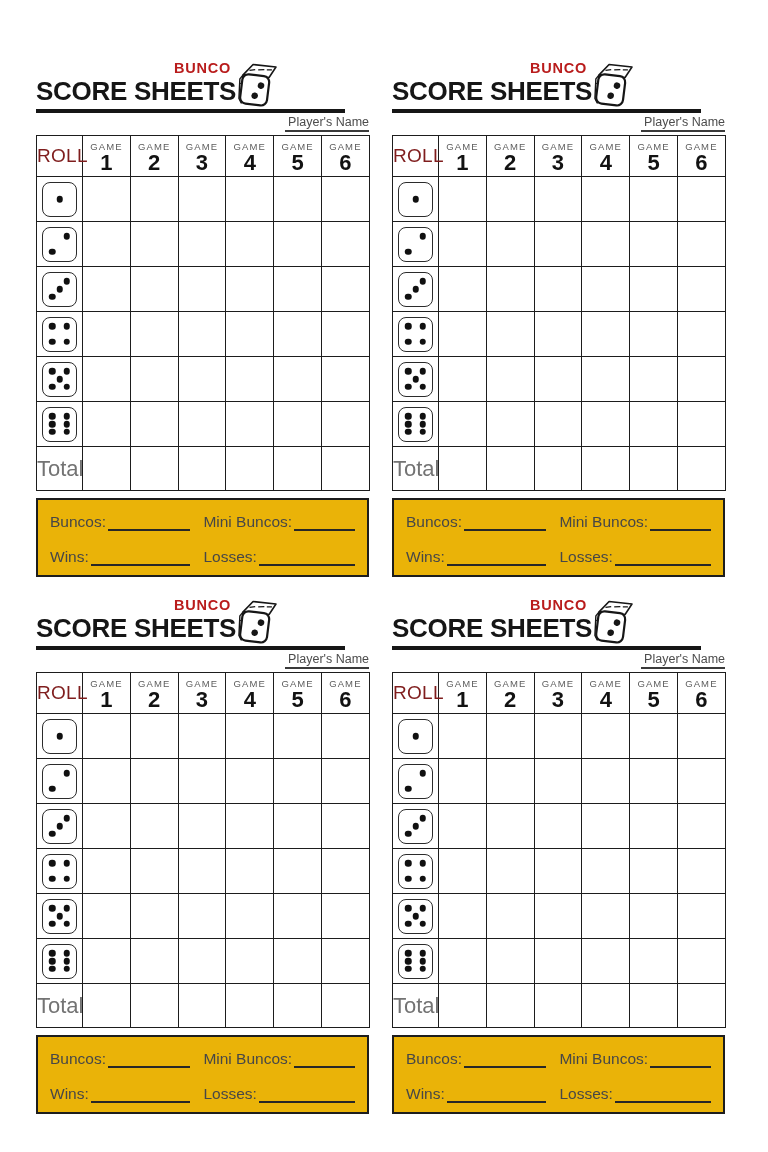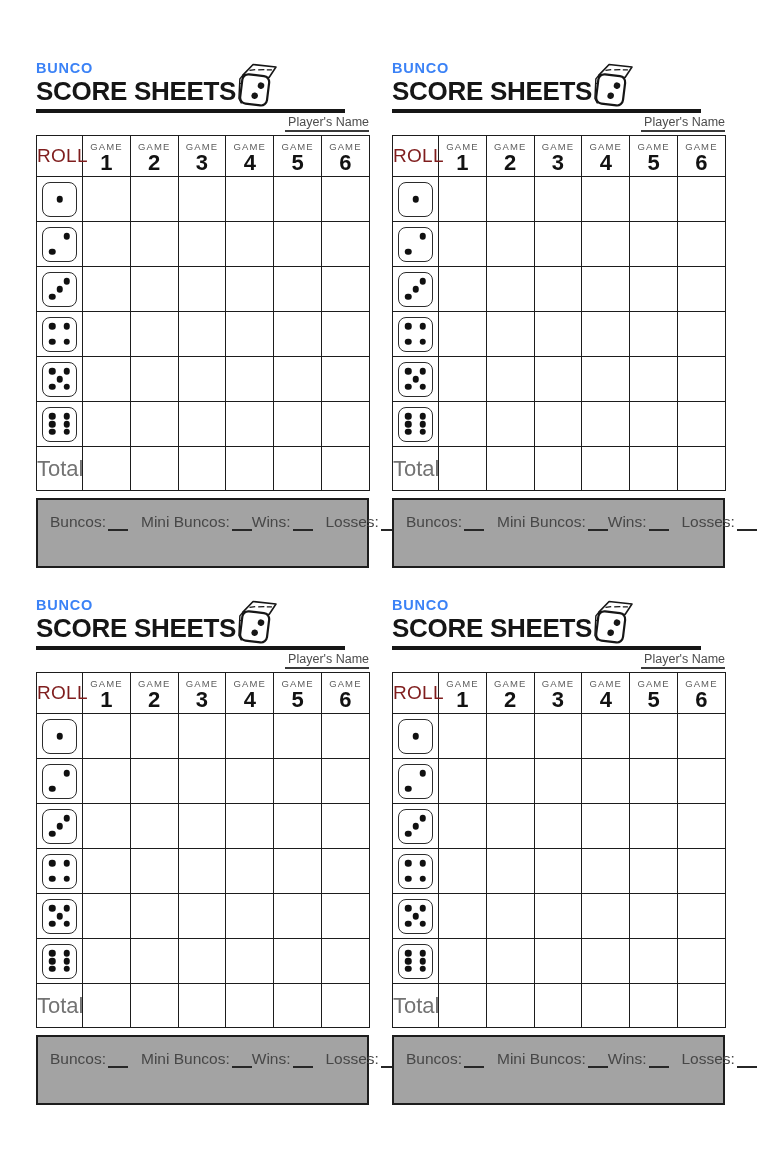--- a/index.html
+++ b/index.html
@@ -8,21 +8,21 @@
   .page { position:relative; width:768px; height:1152px; background:#ffffff; overflow:hidden; }
 
   .sheet { position:absolute; width:333px; height:508px; }
   .sheet:nth-of-type(1){ left:36px;  top:60px; }
   .sheet:nth-of-type(2){ left:392px; top:60px; }
   .sheet:nth-of-type(3){ left:36px;  top:597px; }
   .sheet:nth-of-type(4){ left:392px; top:597px; }
 
   
   .hdr { position:relative; height:54px; }
-  .brand { font-size:14.5px; font-weight:700; letter-spacing:0.8px; color:#3b82f6; line-height:17px; }
+  .brand { font-size:14.5px; font-weight:700; letter-spacing:0.8px; color:#b91c1c; line-height:17px;text-align:center; }
   .title { font-size:26px; font-weight:700; letter-spacing:-0.3px; color:#161616; line-height:29px; display:inline-block; }
   .rule { position:absolute; left:0; top:49px; width:309px; height:4px; background:#161616; }
   .hdr-die { position:absolute; left:192px; top:0px; width:52px; height:54px; z-index:2; }
 
   
   .pname { display:flex; justify-content:flex-end; align-items:flex-end; height:17px; margin:1px 0 3px;flex-direction:column; }
   .pname-label { font-size:12.5px; color:#4c4c4c; line-height:14px; }
   .pname-line { width:84px; border-bottom:2px solid #3a3a3a; margin-left:7px; height:12px; }
 
   
@@ -40,21 +40,21 @@
   .die { position:relative; display:inline-block; width:35px; height:35px; border:1.5px solid #2b2b2b; border-radius:8px; background:#fff; vertical-align:middle; }
   .pip { position:absolute; width:6.5px; height:6.5px; background:#101010; border-radius:50%; transform:translate(-50%,-50%); }
   .pip.tl{ left:28%; top:26%; } .pip.tr{ left:72%; top:26%; }
   .pip.ml{ left:28%; top:50%; } .pip.mr{ left:72%; top:50%; }
   .pip.bl{ left:28%; top:74%; } .pip.br{ left:72%; top:74%; }
   .pip.c { left:50%; top:50%; }
   tr.trow td { height:44px; }
   td.tlabel { font-size:22px; color:#737373; padding-left:7px; vertical-align:middle; }
 
   
-  .fbox { margin-top:7px; border:2px solid #1d1d1d; height:70px; padding:9px 12px 9px; display:flex; flex-direction:row; justify-content:space-between; background:#a3a3a3; }
+  .fbox { margin-top:7px; border:2px solid #1d1d1d; height:79px; padding:9px 12px 9px; display:flex; flex-direction:column; justify-content:space-between; background:#eab308; }
   .frow { display:flex; align-items:flex-end; height:22px; }
   .fpair { display:flex; flex:1; align-items:flex-end; }
   .fpair.second { flex:1.08; margin-left:13px; }
   .flabel { font-size:15.5px; color:#474747; white-space:nowrap; line-height:18px; }
   .fline { flex:1; border-bottom:2px solid #272727; height:13px; margin-left:2px; min-width:20px; }
 </style>
 </head>
 <body>
 
 <div class="page" id="page">

